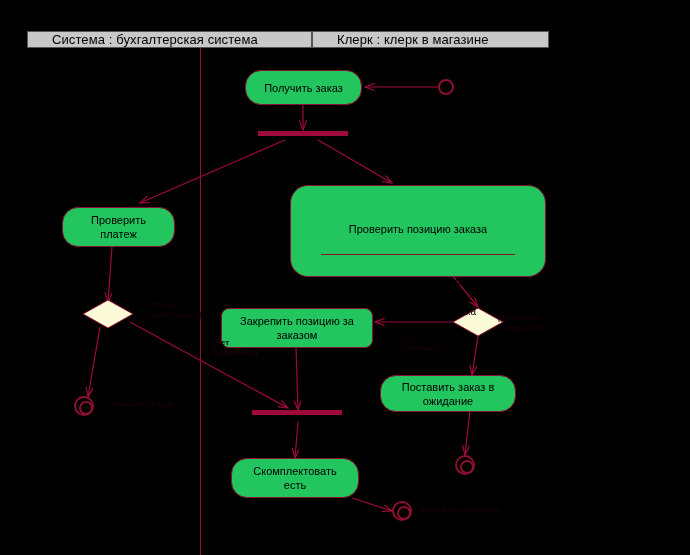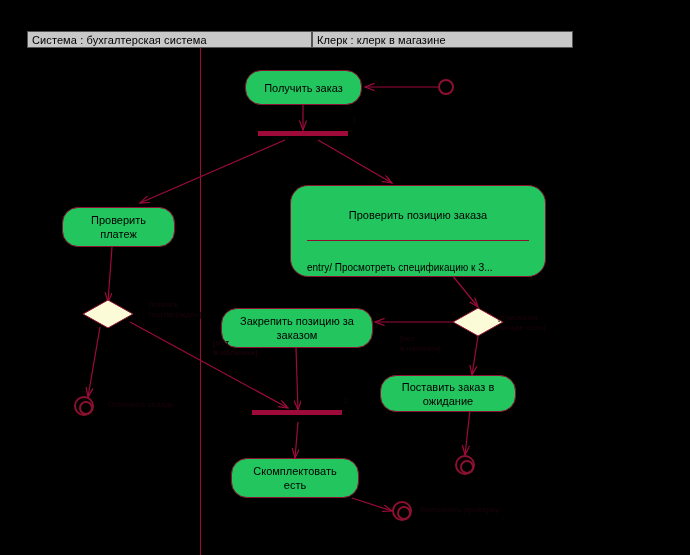--- a/index.html
+++ b/index.html
@@ -23,28 +23,28 @@
     position: absolute;
     box-sizing: border-box;
     background: #c8c8c8;
     border: 1px solid #555555;
     height: 17px;
     top: 31px;
     display: flex;
     align-items: center;
   }
   .lane-header span {
-    font-size: 11px;
-    color: #000000;
-    padding-left: 4px;
+    font-size: 13px;
+    color: #000000;
+    padding-left: 24px;
     white-space: nowrap;
     letter-spacing: 0.1px;
   }
   #lane-header-system { left: 27px; width: 285px; }
-  #lane-header-clerk  { left: 312px; width: 261px; }
+  #lane-header-clerk  { left: 312px; width: 237px; }
 
   .lane-divider {
     position: absolute;
     top: 48px;
     width: 1px;
     height: 507px;
     background: #9e0b3a;
   }
 
   
@@ -61,21 +61,21 @@
     flex-direction: column;
     align-items: center;
     justify-content: center;
     line-height: 14px;
     white-space: pre-line;
   }
   .node.composite {
     border-radius: 18px;
     display: block;
     text-align: left;
-    padding: 2px;
+    padding: 16px;
   }
   .composite-title {
     text-align: center;
     font-size: 11px;
     padding: 6px 10px 4px 10px;
     color: #000000;
   }
   .composite-sep {
     height: 1px;
     background: #8c1030;
@@ -242,21 +242,21 @@
 платеж</div>
 
   <div class="node composite" style="left:290px; top:185px; width:256px; height:92px;">
     <div class="composite-title">Проверить позицию заказа</div>
     <div class="composite-sep"></div>
     <div class="composite-body">entry/ Просмотреть спецификацию к З...
 do/ Найти нужную позицию
 exit/ Передать результаты поиска</div>
   </div>
 
-  <div class="node" style="left:221px; top:308px; width:152px; height:40px;">Закрепить позицию за
+  <div class="node" style="left:221px; top:308px; width:152px; height:40px;border-radius:8px;">Закрепить позицию за
 заказом</div>
 
   <div class="node" style="left:380px; top:375px; width:136px; height:37px;">Поставить заказ в
 ожидание</div>
 
   <div class="node" style="left:231px; top:458px; width:128px; height:40px;">Скомплектовать
 есть</div>
 
   <div class="edge-label" style="left:121px; top:300px;margin-left:28px;">[платеж
 подтвержден]</div>

